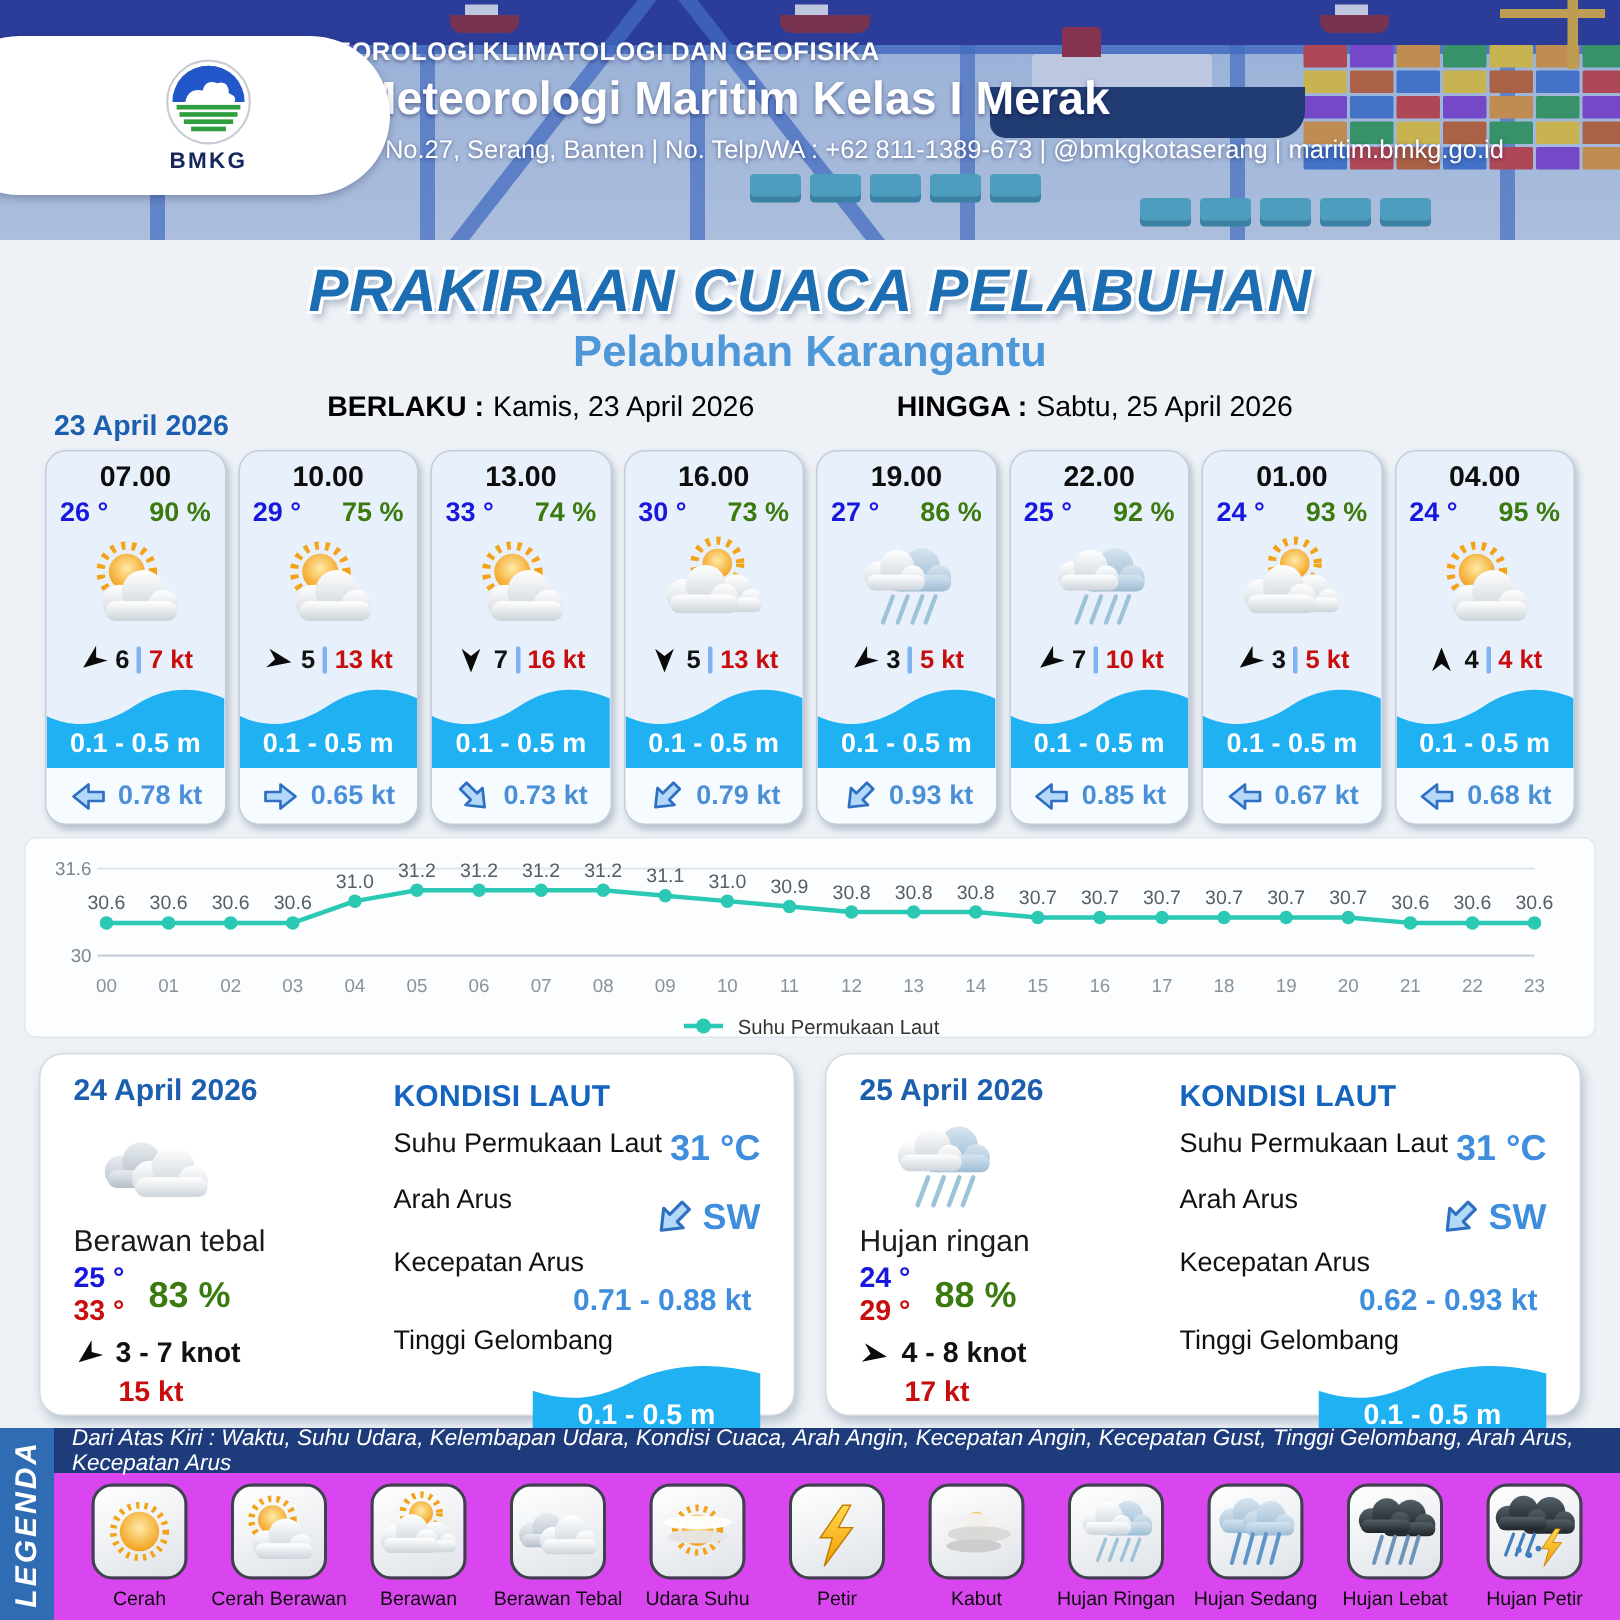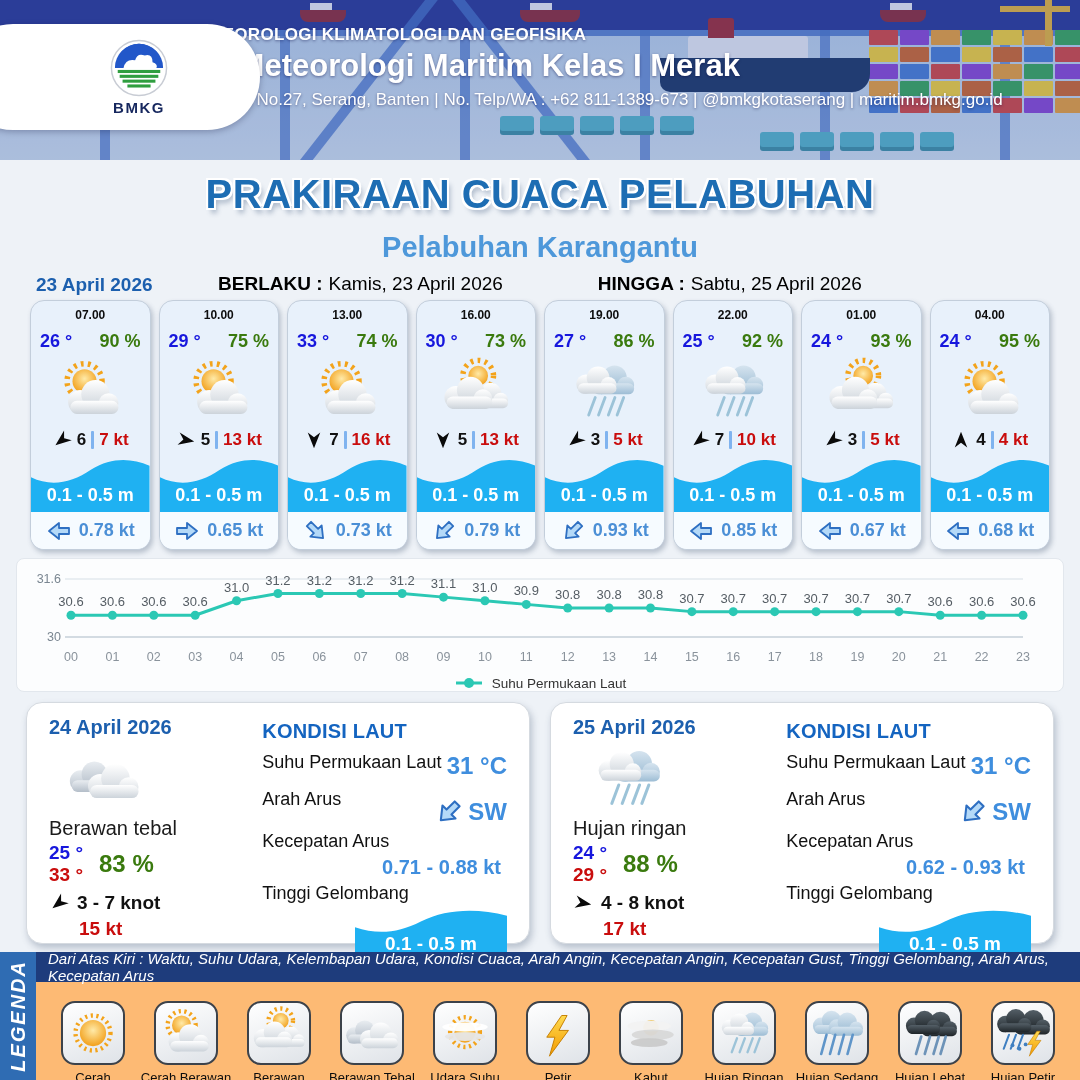--- a/index.html
+++ b/index.html
@@ -33,32 +33,32 @@
     box-shadow:0 2px 6px rgba(0,0,40,.25);}
   .h-pill .bmkg-label{font-weight:bold;font-size:15px;letter-spacing:1.5px;color:#16275e;margin-top:2px;}
   .h-text{position:absolute;left:118px;top:25px;z-index:2;color:#fff;text-shadow:0 1px 3px rgba(0,0,60,.45);}
   .h-org{font-weight:bold;font-size:17px;letter-spacing:.3px;}
   .h-station{font-weight:bold;font-size:31px;margin-top:3px;}
   .h-addr{font-size:17px;margin-top:6px;}
 
   
   .title-sec{height:112px;padding-top:12px;text-align:center;}
   .t-main{font-size:40px;font-weight:bold;letter-spacing:.5px;color:#1d6db3;
-    text-shadow:-2px -2px 0 #fff,2px -2px 0 #fff,-2px 2px 0 #fff,2px 2px 0 #fff,3px 5px 5px rgba(40,70,110,.35);}
-  .t-sub{font-size:29px;font-weight:bold;color:#4e98da;margin-top:14px;}
+    text-shadow:-2px -2px 0 #fff,2px -2px 0 #fff,-2px 2px 0 #fff,2px 2px 0 #fff,3px 5px 5px rgba(40,70,110,.35);font-style:italic;}
+  .t-sub{font-size:29px;font-weight:bold;color:#4e98da;margin-top:2px;}
   .t-valid{display:flex;justify-content:center;gap:95px;margin-top:9px;font-size:19px;color:#000;}
   .t-valid b{font-weight:bold;}
   .t-valid span.v{font-weight:normal;margin-left:6px;}
 
   
   .f-date{margin:2px 0 4px 36px;height:22px;font-size:19px;font-weight:bold;color:#1c5fae;}
   .cards{display:flex;gap:8px;padding:0 30px;height:250px;}
   .fcard{flex:1;display:flex;flex-direction:column;background:#e8f1fb;border:1px solid #c3cedb;
     border-radius:14px;overflow:hidden;box-shadow:2px 3px 5px rgba(60,80,110,.3);}
-  .ftime{text-align:center;font-weight:bold;font-size:12px;color:#0d0d0d;margin-top:7px;height:24px;}
+  .ftime{text-align:center;font-weight:bold;font-size:19px;color:#0d0d0d;margin-top:7px;height:24px;}
   .frow{display:flex;justify-content:space-between;padding:0 9px;font-size:18px;font-weight:bold;height:24px;}
   .temp{color:#1717dd;}
   .hum{color:#3a7a0e;}
   .wicon{height:74px;display:flex;align-items:center;justify-content:center;}
   .wicon svg{width:70px;height:70px;}
   .wind{display:flex;align-items:center;justify-content:center;gap:5px;height:28px;font-size:17px;font-weight:bold;}
   .wind .wnum{color:#111;}
   .wsep{width:3px;height:18px;background:#7fb3ef;border-radius:1px;}
   .wgust{color:#c90d0d;}
   .wave-sec{margin-top:auto;position:relative;height:60px;}
@@ -98,21 +98,21 @@
   .sea-speed{text-align:right;font-size:20px;font-weight:bold;color:#3f8ede;margin-top:4px;padding-right:6px;}
   .sea-wave{margin-left:auto;width:152px;height:54px;position:relative;margin-top:2px;}
   .sea-wave svg{position:absolute;inset:0;width:100%;height:100%;}
   .sea-wave span{position:absolute;bottom:5px;left:0;right:0;text-align:center;color:#fff;font-weight:bold;font-size:19px;}
 
   
   .legend{position:absolute;bottom:0;left:0;right:0;height:128px;display:flex;}
   .legend-band{width:36px;background:#2f6cb3;display:flex;align-items:center;justify-content:center;}
   .legend-band span{writing-mode:vertical-rl;transform:rotate(180deg);color:#fff;font-weight:bold;
     font-style:italic;font-size:20px;letter-spacing:2px;}
-  .legend-main{flex:1;background:#fdba74;display:flex;flex-direction:column;gap:12px;}
+  .legend-main{flex:1;background:#d946ef;display:flex;flex-direction:column;}
   .legend-note{height:30px;background:#1e3c7c;color:#fff;font-style:italic;font-size:15px;
     display:flex;align-items:center;padding-left:12px;}
   .legend-items{flex:1;display:flex;justify-content:space-between;padding:7px 12px 2px;}
   .litem{width:90px;display:flex;flex-direction:column;align-items:center;}
   .ltile{width:64px;height:64px;border:2px solid #3c424a;border-radius:14px;
     background:linear-gradient(160deg,#ffffff,#dfe3e8);display:flex;align-items:center;justify-content:center;}
   .ltile svg{width:56px;height:56px;}
   .llabel{margin-top:5px;font-size:13px;color:#0d0d0d;white-space:nowrap;}
 </style>
 </head>

